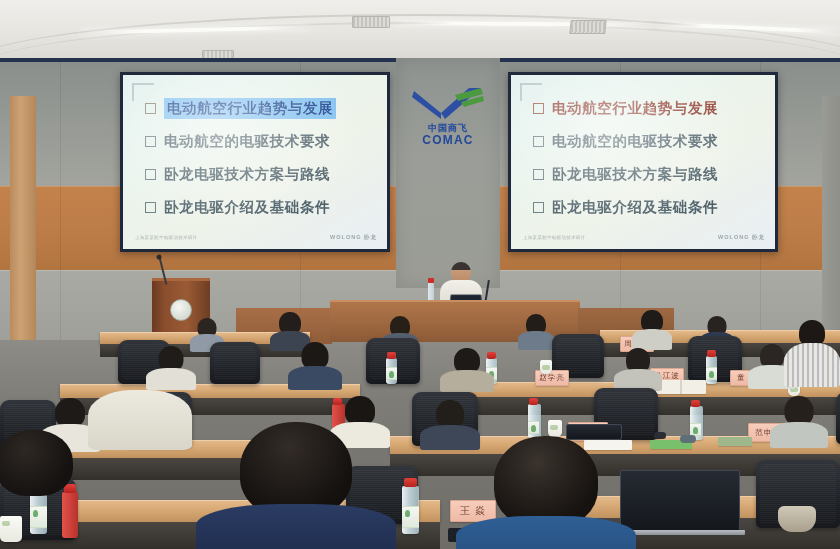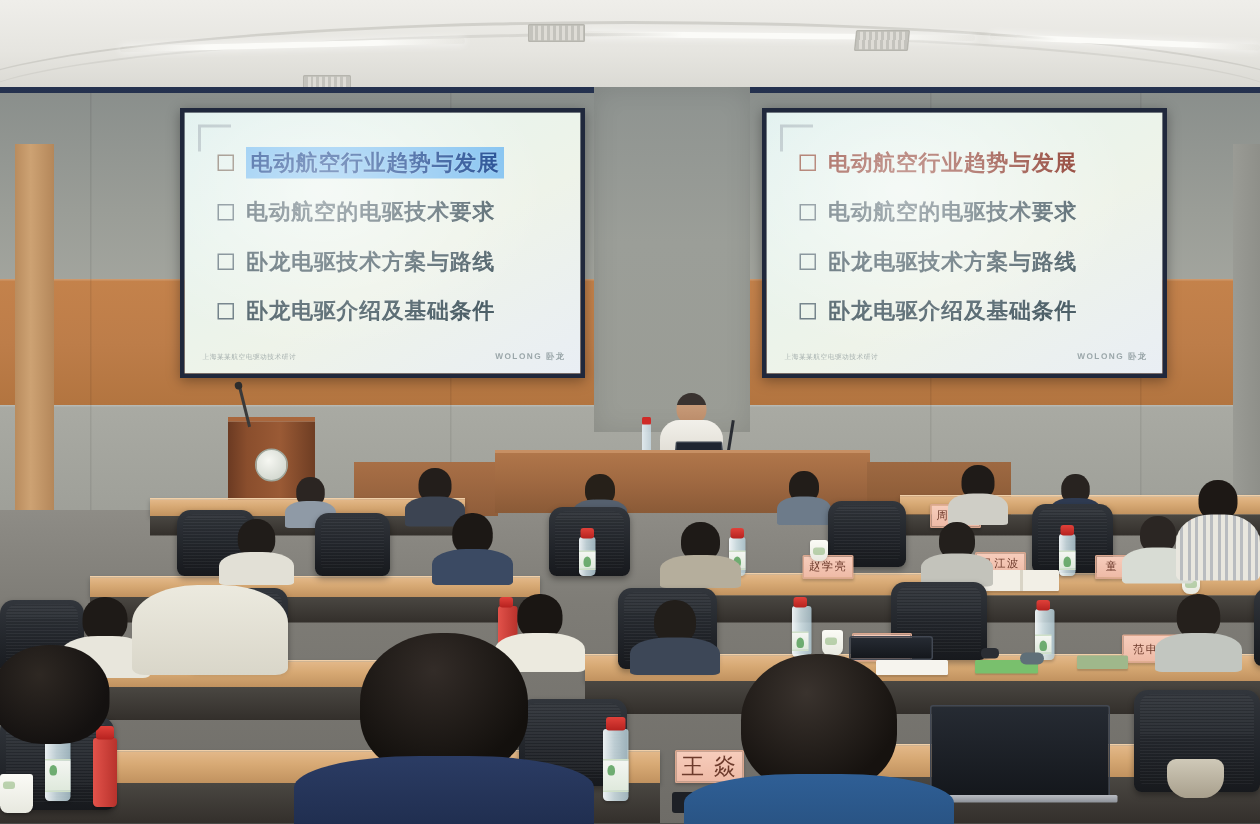--- a/index.html
+++ b/index.html
@@ -333,20 +333,32 @@
   <div class="wall-seam" style="top:270px"></div>
   <div class="panel-line" style="left:60px;  top:62px;  height:290px;"></div>
   <div class="panel-line" style="left:300px; top:62px;  height:290px;"></div>
   <div class="panel-line" style="left:620px; top:62px;  height:290px;"></div>
   <div class="panel-line" style="left:760px; top:62px;  height:290px;"></div>
 
   <div class="pilaster l"></div>
   <div class="pilaster r"></div>
   <div class="center-pillar"></div>
 
+  <div class="comac">
+    <div class="comac-mark">
+      <svg width="74" height="34" viewBox="0 0 74 34" aria-hidden="true">
+        <path d="M3 5 L30 27 L30 33 L1 11 Z" fill="#2d4fa3"></path>
+        <path d="M30 27 L58 2 L70 2 L34 33 Z" fill="#2d4fa3"></path>
+        <path d="M44 9 L70 2 L72 8 L47 15 Z" fill="#4c9a3f"></path>
+        <path d="M50 16 L72 10 L73 15 L53 21 Z" fill="#4c9a3f"></path>
+      </svg>
+    </div>
+    <div class="comac-cn">中国商飞</div>
+    <div class="comac-en">COMAC</div>
+  </div>
 
   <div class="screen left">
     <div class="corner-bracket"></div>
     <div class="bullets">
       <div class="bullet first">
         <div class="chk"></div>
         <div class="btxt">电动航空行业趋势与发展</div>
       </div>
       <div class="bullet">
         <div class="chk"></div>
@@ -572,21 +584,21 @@
 
   <div class="person" style="left:406px; top:404px; width:0; height:0;"></div>
   <div class="person" style="left:414px; top:398px; width:0; height:0;"></div>
 
   <div class="desk" style="left:0px; top:500px; width:440px; height:22px;"></div>
   <div class="desk-skirt" style="left:0px; top:522px; width:440px; height:27px;"></div>
   <div class="desk" style="left:560px; top:496px; width:280px; height:22px;"></div>
   <div class="desk-skirt" style="left:560px; top:518px; width:280px; height:31px;"></div>
 
   <div class="placard" style="left:450px; top:500px; height:22px; min-width:46px;">
-    <span style="font-size:15px">王 焱</span>
+    <span style="font-size:10px">王 焱</span>
   </div>
 
   <div class="chair" style="left:0px; top:478px; width:76px; height:62px;"></div>
   <div class="chair" style="left:346px; top:466px; width:72px; height:58px;"></div>
   <div class="chair" style="left:756px; top:460px; width:84px; height:68px;"></div>
 
   <div class="bottle" style="left:30px; top:486px; height:48px; width:17px;">
     <div class="cap" style="left:2px; top:-8px; width:13px; height:9px;"></div>
     <div class="label" style="width:17px; height:22px; bottom:6px;"></div>
   </div>

